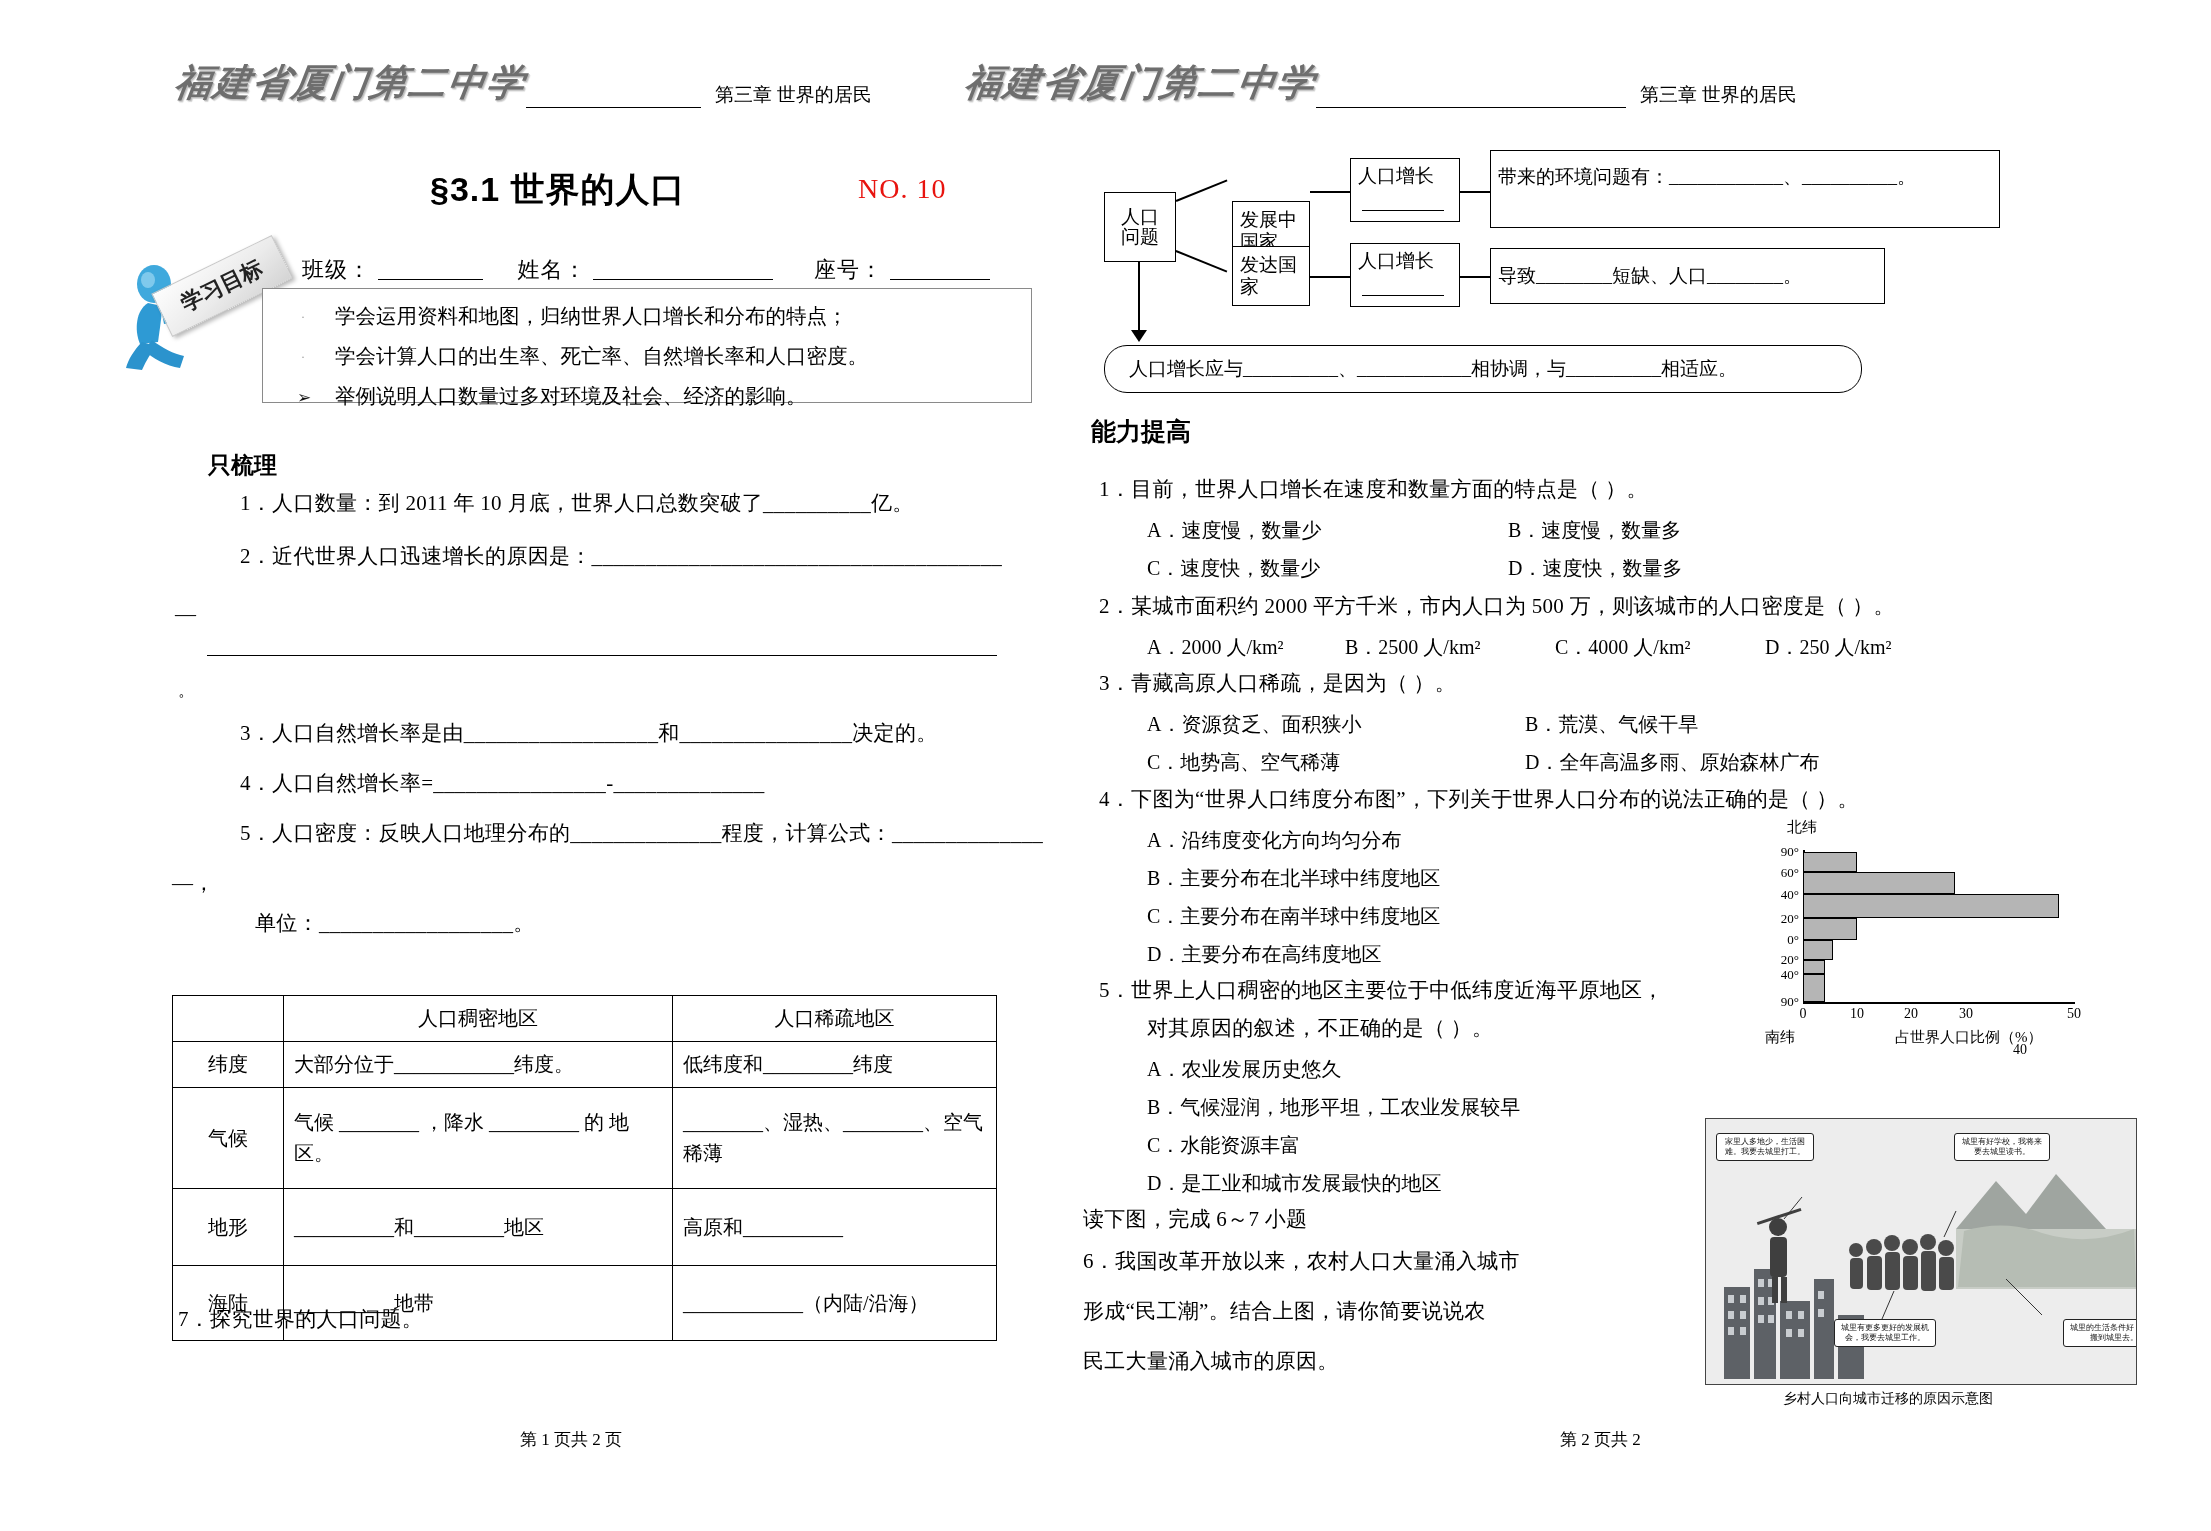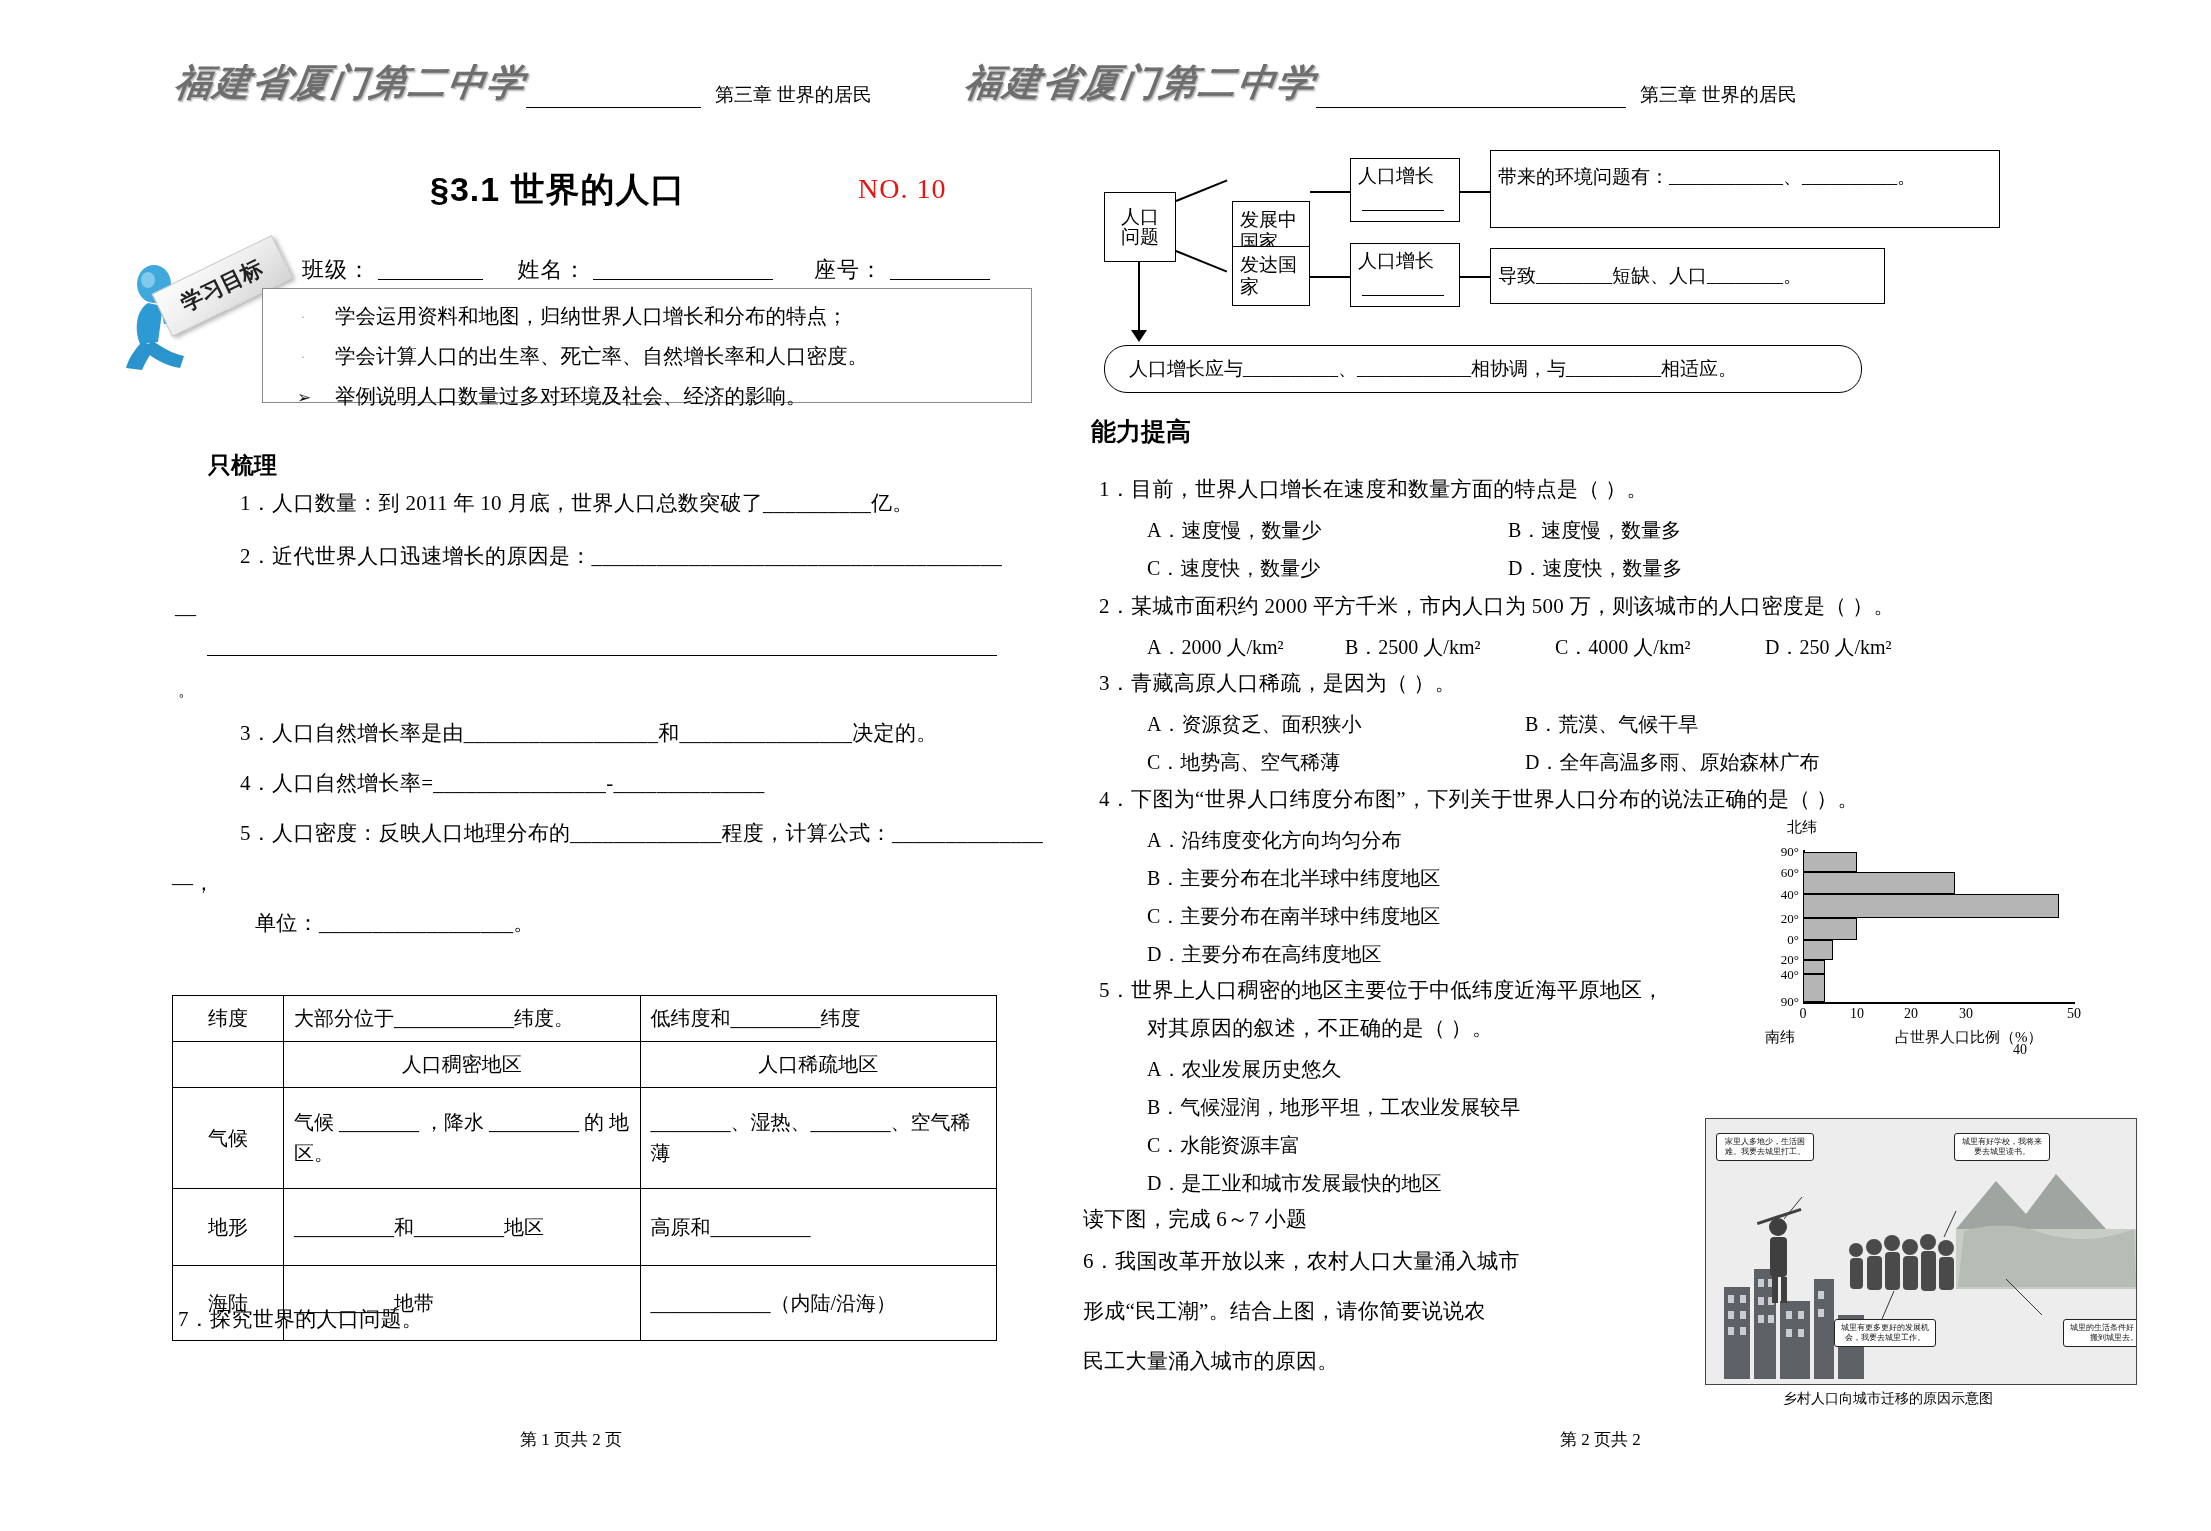--- a/index.html
+++ b/index.html
@@ -258,28 +258,28 @@
     <div class="q qi" style="left:240px;top:772px;">4．人口自然增长率=________________-______________</div>
     <div class="q qi" style="left:240px;top:822px;">5．人口密度：反映人口地理分布的______________程度，计算公式：______________</div>
 
     <div class="q qi" style="left:172px;top:872px;">—，</div>
     <div class="q qi" style="left:255px;top:912px;">单位：__________________。</div>
 
 
     <table class="tb" style="left:172px;top:995px;width:825px;">
       <tbody>
           <tr>
+        <td class="lbl"></td>
+        <td class="ctr" style="width:368px;">人口稠密地区</td>
+        <td class="ctr">人口稀疏地区</td>
+      </tr>
+      <tr>
         <td class="lbl">纬度</td>
         <td>大部分位于____________纬度。</td>
         <td>低纬度和_________纬度</td>
-      </tr>
-      <tr>
-        <td class="lbl"></td>
-        <td class="ctr" style="width:368px;">人口稠密地区</td>
-        <td class="ctr">人口稀疏地区</td>
       </tr>
       <tr>
         <td class="lbl">气候</td>
         <td style="height:86px;">气候 ________ ，降水 _________ 的 地 区。</td>
         <td>________、湿热、________、空气稀薄</td>
       </tr>
       <tr>
         <td class="lbl">地形</td>
         <td style="height:62px;">__________和_________地区</td>
         <td>高原和__________</td>

